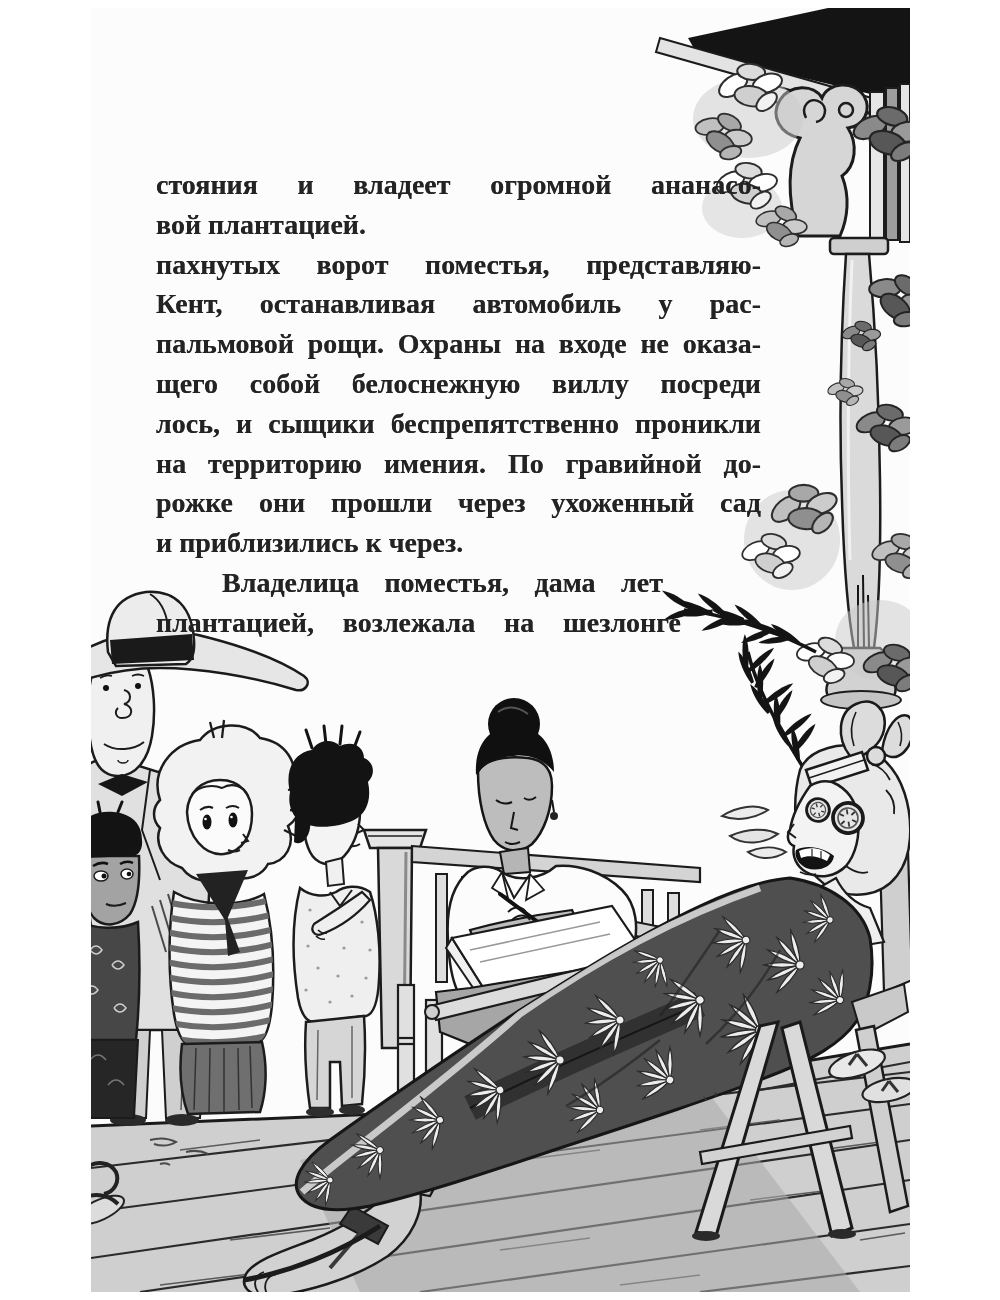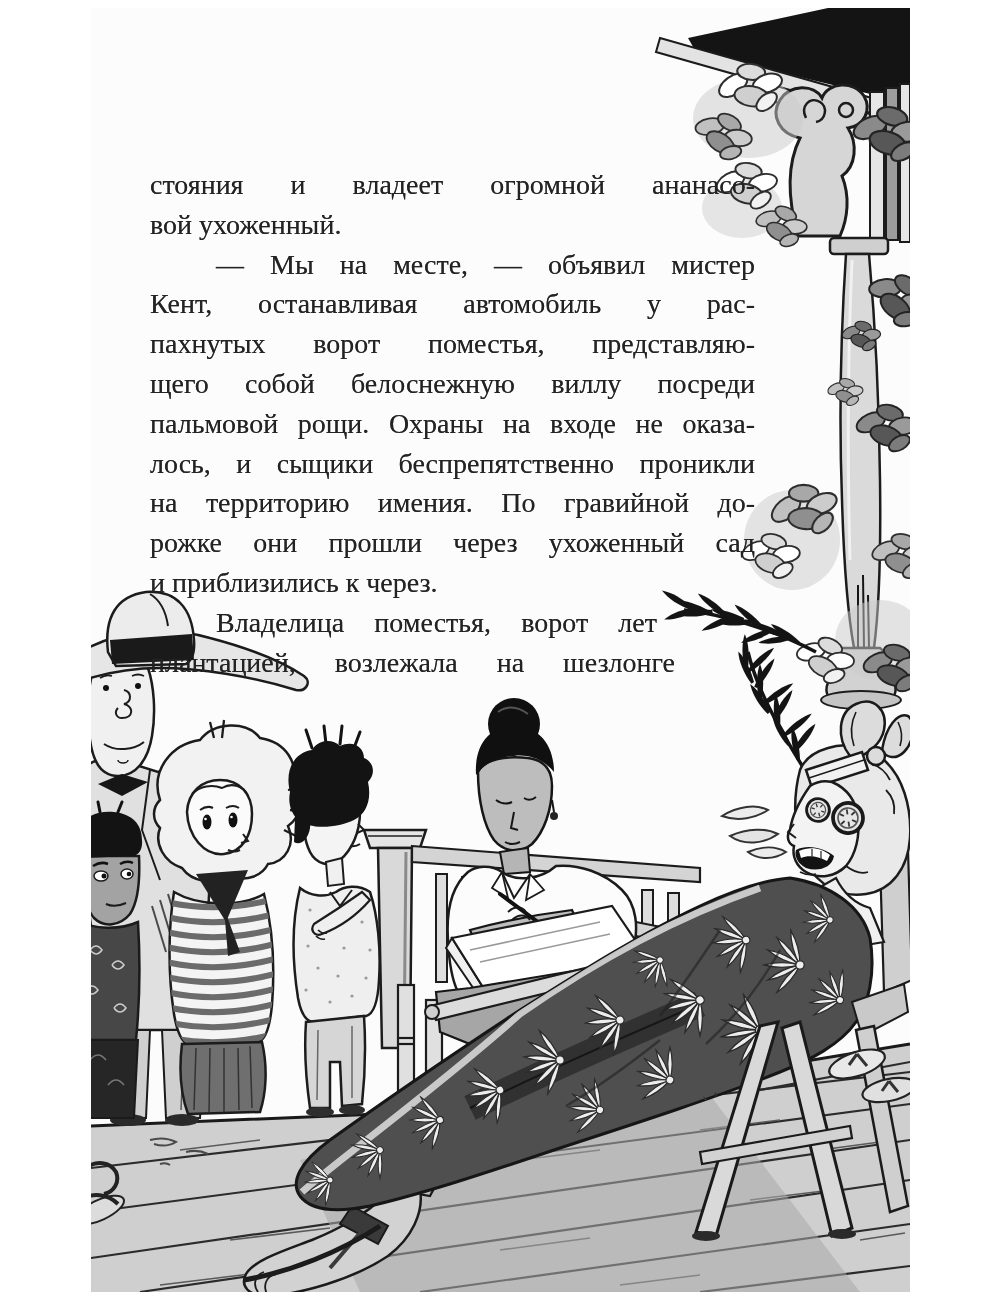--- a/index.html
+++ b/index.html
@@ -1,22 +1,22 @@
 <!DOCTYPE html>
 <html><head>
 <meta charset="utf-8">
 <style>
   html,body{margin:0;padding:0;background:#ffffff;}
   #page{position:relative;width:1000px;height:1300px;background:#ffffff;overflow:hidden;
         font-family:"Liberation Serif", serif;}
   #content-bg{position:absolute;left:91px;top:8px;width:819px;height:1284px;background:#fcfcfc;}
   #illo{position:absolute;left:0;top:0;width:1000px;height:1300px;}
-  .textblock{position:absolute;left:150px;top:165px;width:620px;
+  .textblock{position:absolute;left:156px;top:165px;width:620px;
              font-size:28px;line-height:39.8px;color:#232323;
-             text-shadow:0 0 .6px rgba(20,20,20,.65);}
+             text-shadow:0 0 .6px rgba(20,20,20,.65);font-weight:bold;}
   .ln{min-height:39.8px;}
   .j{width:605px;text-align:justify;text-align-last:justify;}
   .ind{text-indent:66px;}
   .w12{width:507px;}
   .w13{width:525px;}
   .end{white-space:nowrap;}
 </style>
 </head>
 <body>
 
@@ -518,26 +518,25 @@
         <ellipse cx="100" cy="1210" rx="26" ry="10" transform="rotate(-25 100 1210)" fill="#dcdcdc" stroke="#222" stroke-width="2"></ellipse>
         <path d="M86,1168 C96,1160 110,1162 116,1172 C120,1182 114,1192 104,1194" stroke="#222" stroke-width="4" fill="none"></path>
         <path d="M80,1200 C92,1192 108,1194 118,1204" stroke="#222" stroke-width="4" fill="none"></path>
       </g>
 
     </g>
   </svg>
 
   <div class="textblock">
     <div class="ln j">стояния и владеет огромной ананасо-</div>
-    <div class="ln end">вой ухоженный.</div>
-    <div class="ln j ind">— Мы на месте, — объявил мистер</div>
+    <div class="ln end">вой плантацией.</div>
+    <div class="ln j">пахнутых ворот поместья, представляю-</div>
     <div class="ln j">Кент, останавливая автомобиль у рас-</div>
-    <div class="ln j">пахнутых ворот поместья, представляю-</div>
+    <div class="ln j">пальмовой рощи. Охраны на входе не оказа-</div>
     <div class="ln j">щего собой белоснежную виллу посреди</div>
-    <div class="ln j">пальмовой рощи. Охраны на входе не оказа-</div>
     <div class="ln j">лось, и сыщики беспрепятственно проникли</div>
     <div class="ln j">на территорию имения. По гравийной до-</div>
     <div class="ln j">рожке они прошли через ухоженный сад</div>
     <div class="ln end">и приблизились к через.</div>
-    <div class="ln j ind w12">Владелица поместья, ворот лет</div>
+    <div class="ln j ind w12">Владелица поместья, дама лет</div>
     <div class="ln j w13">плантацией, возлежала на шезлонге</div>
   </div>
 </div>
 
 </body></html>

